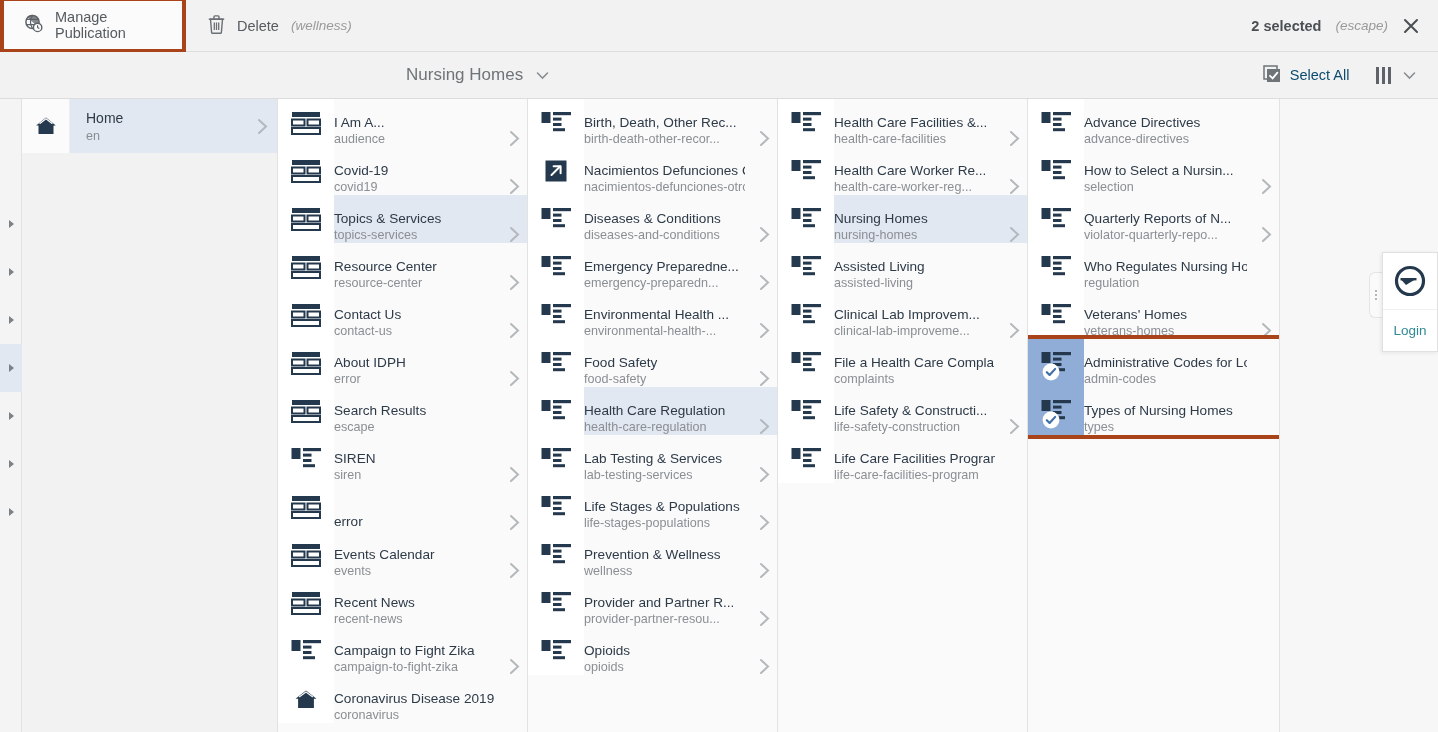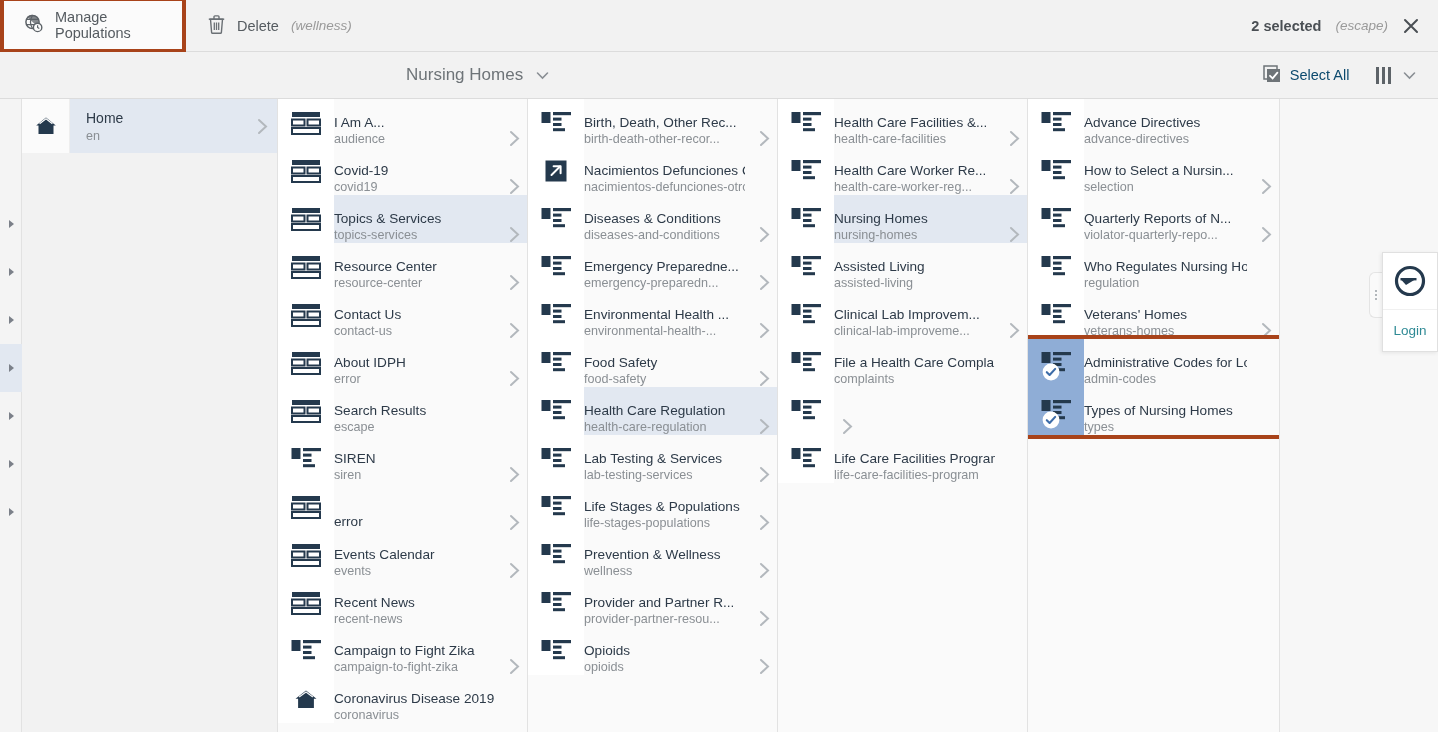--- a/index.html
+++ b/index.html
@@ -151,21 +151,21 @@
       <span>
         <svg width="19" height="19" viewBox="0 0 19 19">
           <circle cx="8.5" cy="8" r="6.6" fill="none" stroke="#5d6368" stroke-width="1.5"></circle>
           <path d="M8.5 1.4 Q4.4 8 8.5 14.6" fill="none" stroke="#5d6368" stroke-width="1.2"></path>
           <path d="M2.2 5.4 h12.6 M2.2 10.6 h9" stroke="#5d6368" stroke-width="1.2" fill="none"></path>
           <path d="M3 3 A6.6 6.6 0 0 1 13 12 Z" fill="#5d6368" opacity="0.75"></path>
           <circle cx="13.6" cy="13.4" r="4.2" fill="#fbfbfb" stroke="#5d6368" stroke-width="1.4"></circle>
           <path d="M13.6 11.2 v2.3 l1.7 1" stroke="#5d6368" stroke-width="1.2" fill="none"></path>
         </svg>
       </span>
-      <span>Manage Populations</span>
+      <span>Manage Publication</span>
     </div>
 
     <div class="tb-btn">
       <span>
         <svg width="17" height="19" viewBox="0 0 17 19">
           <path d="M2.5 4.2 h12 l-1.1 13.2 a1 1 0 0 1 -1 .9 h-7.8 a1 1 0 0 1 -1 -.9 Z" fill="none" stroke="#6b7075" stroke-width="1.4"></path>
           <path d="M0.8 4.2 h15.4" stroke="#6b7075" stroke-width="1.5"></path>
           <path d="M6 4 v-2.2 a0.9 .9 0 0 1 .9 -.9 h3.2 a0.9 .9 0 0 1 .9 .9 v2.2" fill="none" stroke="#6b7075" stroke-width="1.4"></path>
           <path d="M6.3 7.5 v7.4 M8.5 7.5 v7.4 M10.7 7.5 v7.4" stroke="#6b7075" stroke-width="1.3"></path>
         </svg>
@@ -856,20 +856,24 @@
         <div class="row">
           <div class="ic" style="">
             <svg width="30" height="24" viewBox="0 0 30 24">
               <rect x="0.5" y="1" width="9" height="11" fill="#24394d"></rect>
               <rect x="12" y="1" width="18" height="3.2" fill="#24394d"></rect>
               <rect x="12" y="6.6" width="8.5" height="3" fill="#24394d"></rect>
               <rect x="12" y="12" width="8.5" height="3" fill="#24394d"></rect>
               <rect x="12" y="17.2" width="12" height="3" fill="#24394d"></rect>
             </svg>
           </div>
+          <div class="txt">
+            <div class="t1">Life Safety &amp; Constructi...</div>
+            <div class="t2">life-safety-construction</div>
+          </div>
           <div class="chev">
             <svg width="11" height="17" viewBox="0 0 11 17">
               <path d="M2 2 L9 8.5 L2 15" fill="none" stroke="#b3b8bd" stroke-width="2" stroke-linecap="round"></path>
             </svg>
           </div>
         </div>
         <div class="row">
           <div class="ic" style="">
             <svg width="30" height="24" viewBox="0 0 30 24">
               <rect x="0.5" y="1" width="9" height="11" fill="#24394d"></rect>

